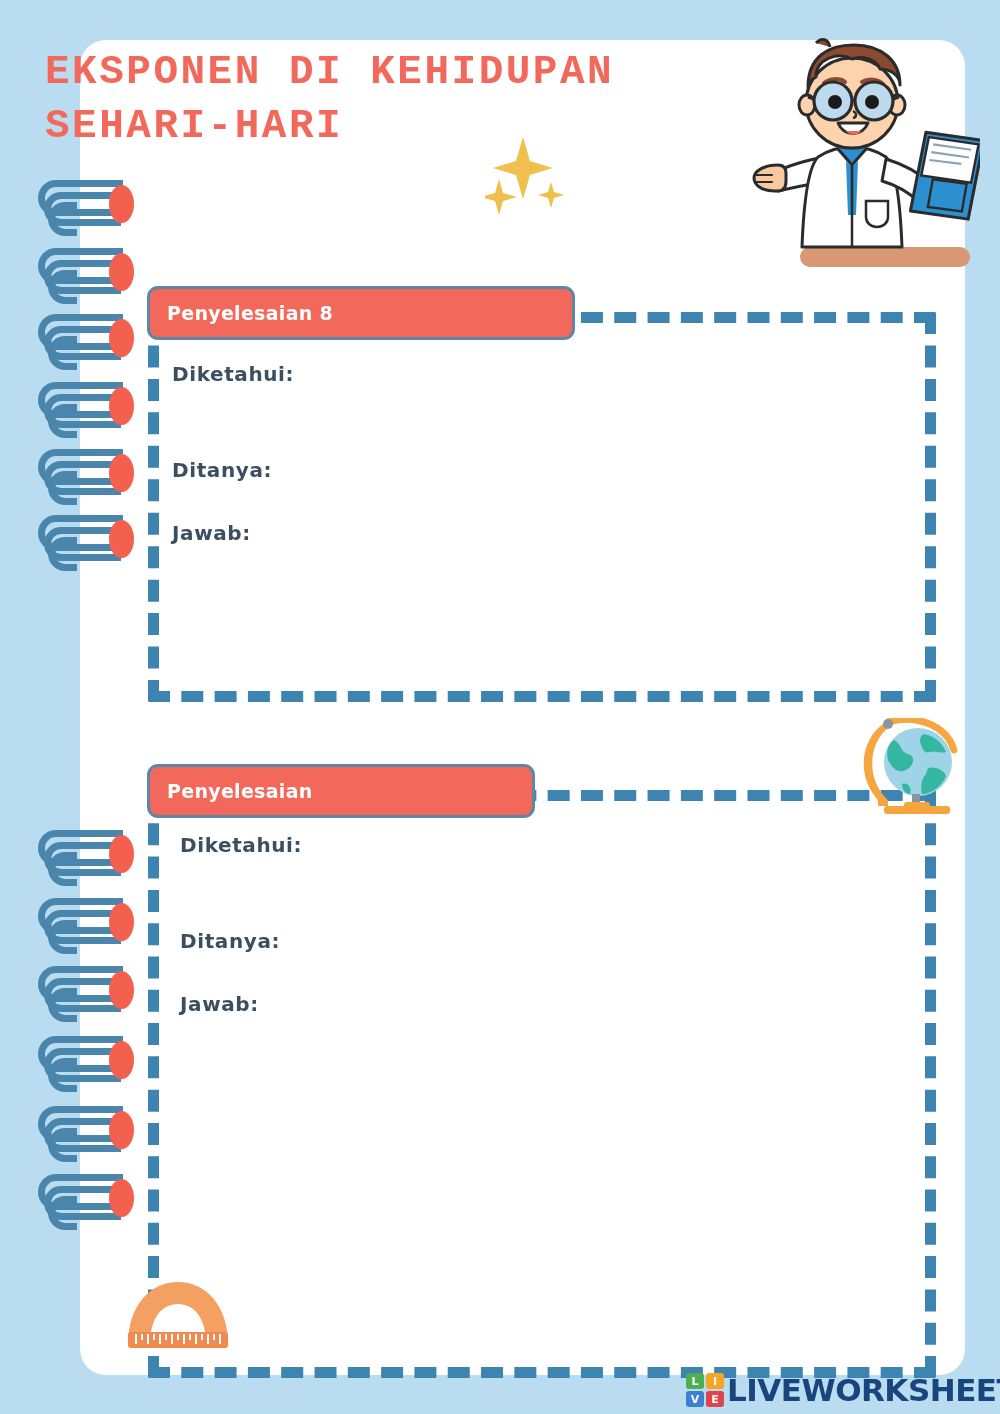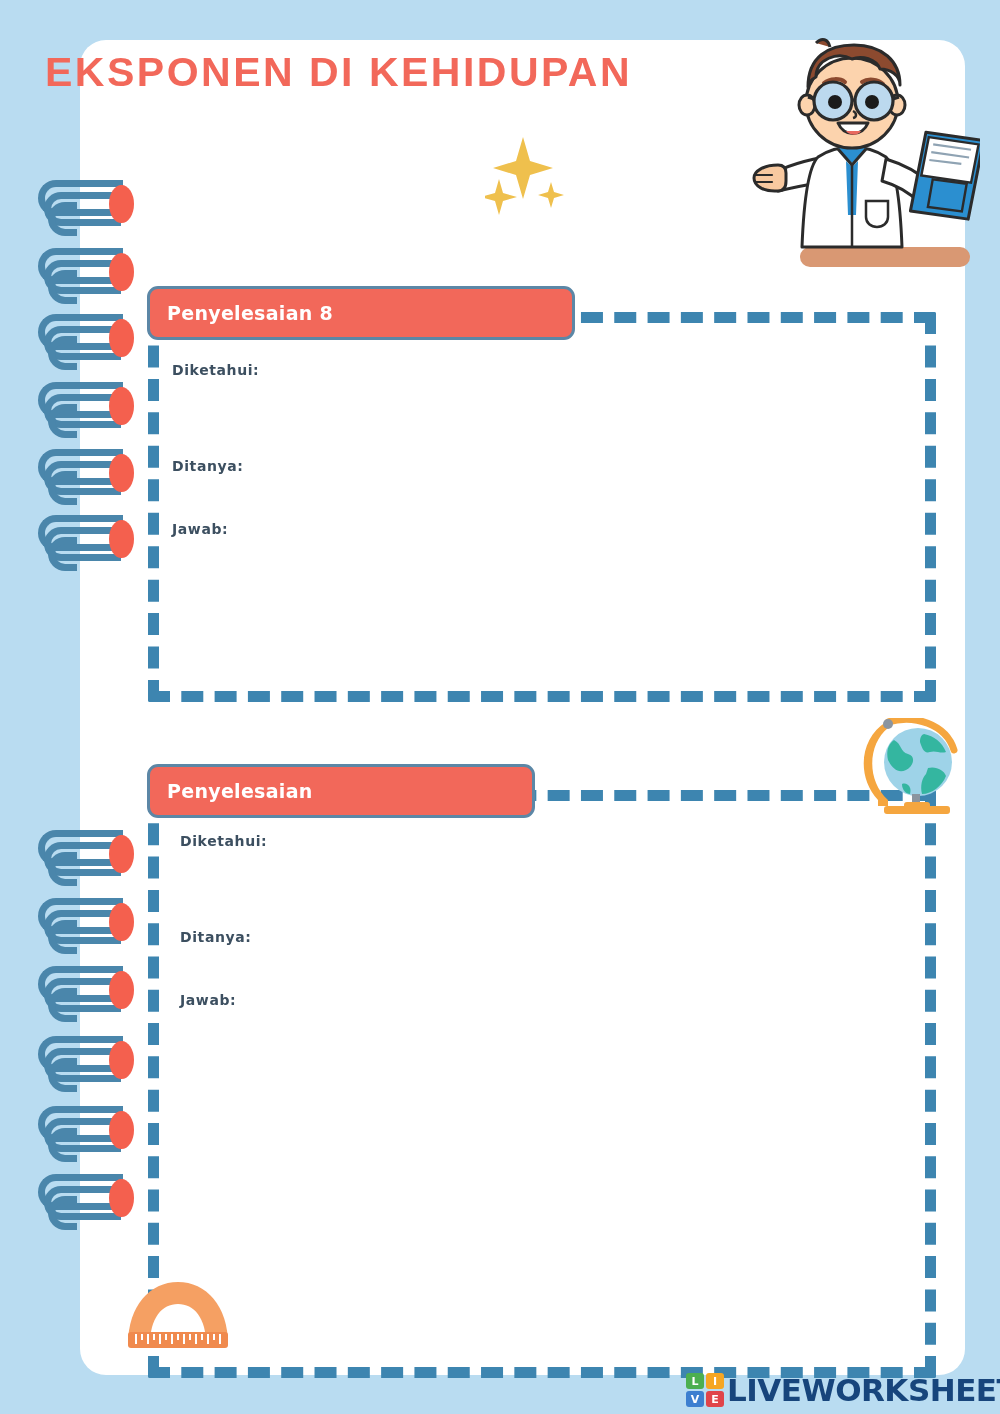--- a/index.html
+++ b/index.html
@@ -14,21 +14,21 @@
     position:absolute;
     left:80px;top:40px;
     width:885px;height:1335px;
     background:#ffffff;
     border-radius:26px;
   }
 
   
   #title{
     position:absolute;left:45px;top:45px;width:660px;
-    font-family:Liberation Sans, sans-serif;
+    font-family:Liberation Mono, monospace;
     font-weight:bold;
     font-size:41px;
     line-height:54px;
     letter-spacing:2.5px;
     color:#f2685a;
     text-transform:uppercase;
   }
 
   
   .ring{position:absolute;width:96px;height:52px;}
@@ -61,21 +61,21 @@
     font-family:"DejaVu Sans", sans-serif;
     font-weight:bold;
     font-size:19px;
     letter-spacing:.3px;
   }
   .lbl{
     position:absolute;
     color:#3c4f60;
     font-family:"DejaVu Sans", sans-serif;
     font-weight:bold;
-    font-size:14px;
+    font-size:20px;
     letter-spacing:.6px;
     white-space:nowrap;
   }
 
   
   #sci{position:absolute;left:720px;top:25px;width:260px;height:250px;}
 
   
   #globe{position:absolute;left:858px;top:718px;width:112px;height:105px;}
 
@@ -96,20 +96,21 @@
     color:#17457c;
   }
 </style>
 </head>
 <body>
 
 <div id="page"></div>
 
 <div id="title">
   <div>EKSPONEN DI KEHIDUPAN</div>
+  <div>SEHARI-HARI</div>
 </div>
 
 <div style="position:absolute;left:485px;top:135px;width:100px;height:90px;">
   <svg width="100" height="90" viewBox="0 0 100 90">
     <path d="M38 2 L45 26 L68 33 L45 40 L38 64 L31 40 L8 33 L31 26 Z" fill="#efc04d"></path>
     <path d="M14 44 L18 58 L32 62 L18 66 L14 80 L10 66 L-4 62 L10 58 Z" fill="#efc04d"></path>
     <path d="M66 47 L69 57 L79 60 L69 63 L66 73 L63 63 L53 60 L63 57 Z" fill="#efc04d"></path>
   </svg>
 </div>
 

